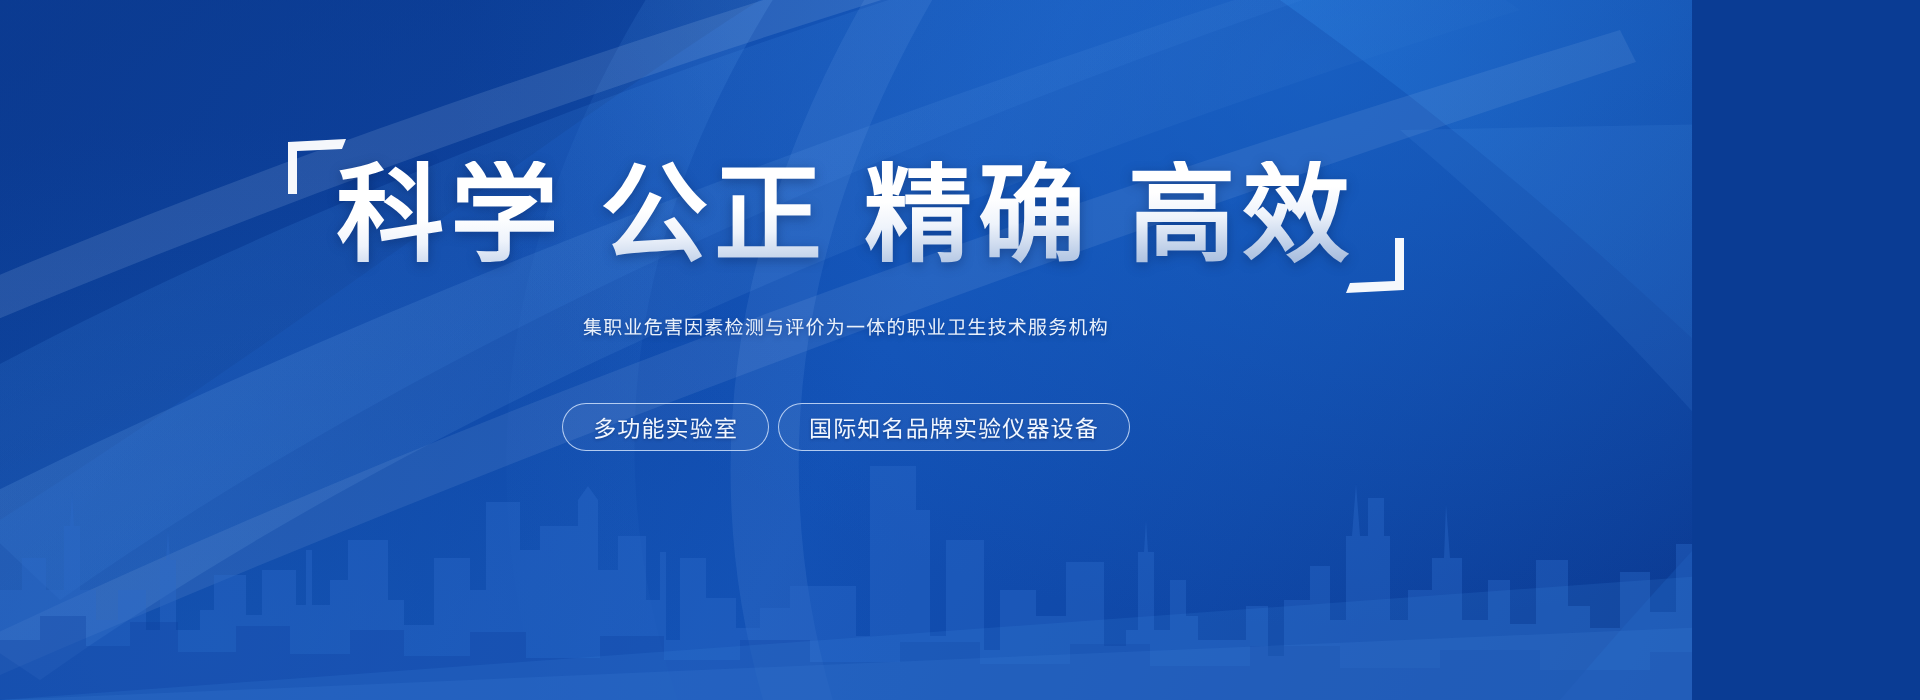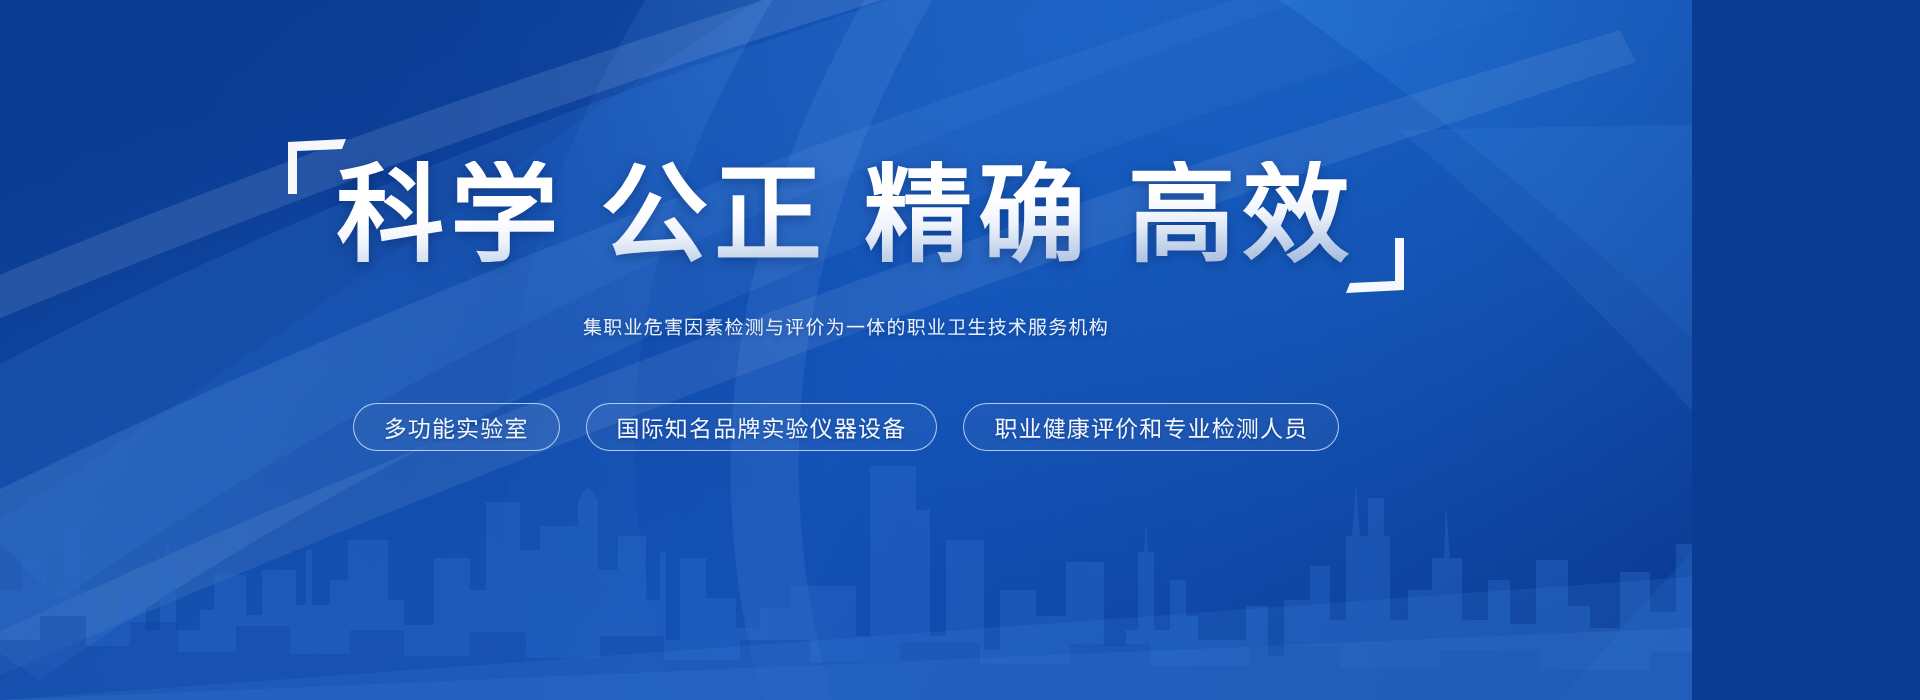--- a/index.html
+++ b/index.html
@@ -66,21 +66,21 @@
     font-size:19px;
     font-weight:400;
     letter-spacing:0.065em;
     color:#eaf1fb;
     white-space:nowrap;
     text-shadow:0 2px 5px rgba(3,24,70,0.35);
   }
 
   .pills {
     margin-top:64px;
-    display:flex; align-items:flex-start; gap:26px;
+    display:flex; align-items:flex-start; gap:9px;
   }
 
   .pill {
     display:flex; align-items:center; justify-content:center;
     height:48px;
     padding:0 30px;
     border:1.6px solid rgba(200,220,248,0.88);
     border-radius:999px;
     color:#f2f7ff;
     font-size:23px;
@@ -164,17 +164,16 @@
         <path d="M60,2 L60,54 L2,57 L6,47 L51,45 L51,2 Z" fill="#ffffff" opacity="0.96"></path>
       </svg>
 
     </div>
 
     <div class="subtitle">集职业危害因素检测与评价为一体的职业卫生技术服务机构</div>
 
     <div class="pills">
       <div class="pill">多功能实验室</div>
       <div class="pill">国际知名品牌实验仪器设备</div>
-      <div class="pill">职业健康评价和专业检测人员</div>
     </div>
 
   </div>
 </div>
 
 </body></html>

